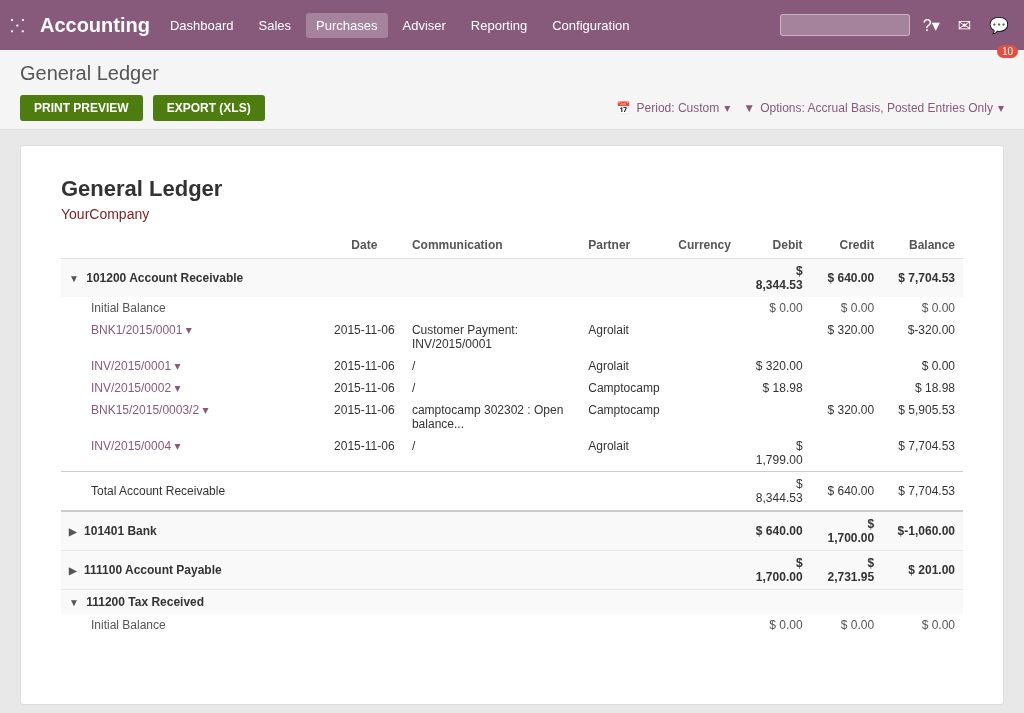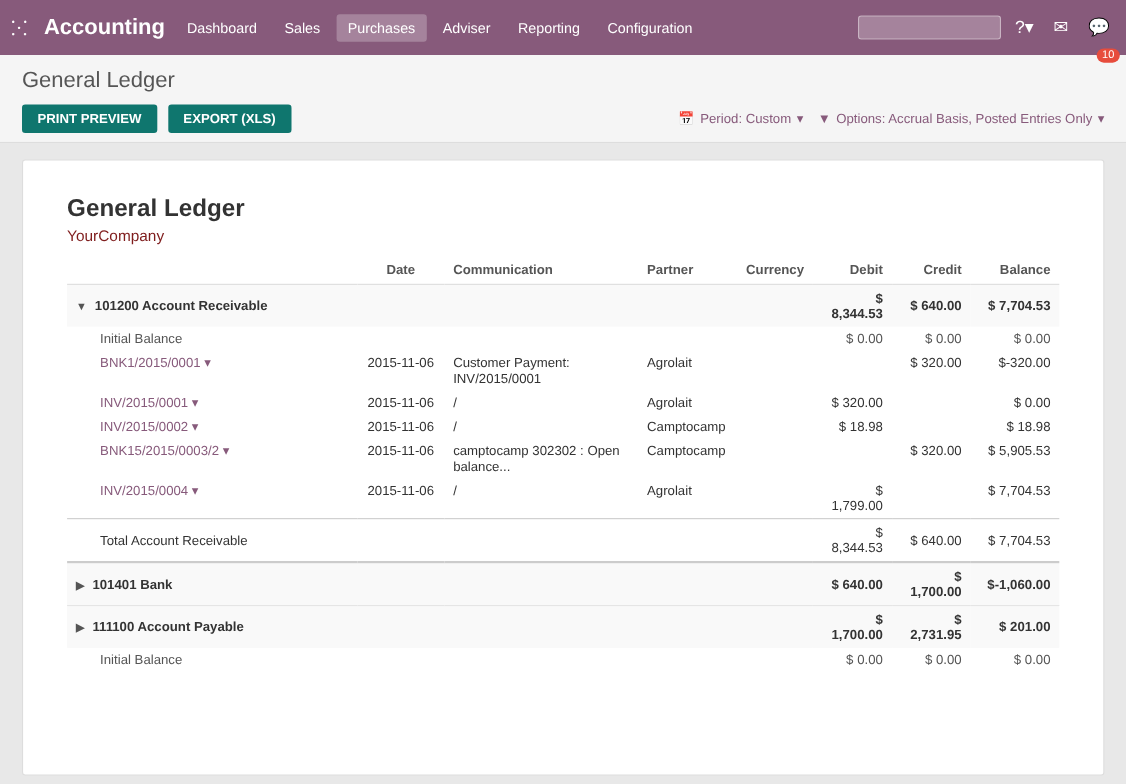--- a/index.html
+++ b/index.html
@@ -85,21 +85,21 @@
       color: #555;
       font-weight: normal;
       margin-bottom: 10px;
     }
     .toolbar {
       display: flex;
       align-items: center;
       gap: 10px;
     }
     .btn-teal {
-      background: #0f766e;
+      background: #4d7c0f;
       color: white;
       border: none;
       padding: 6px 14px;
       border-radius: 3px;
       font-size: 12px;
       cursor: pointer;
       font-weight: bold;
     }
     .toolbar-right {
       margin-left: auto;
@@ -364,20 +364,29 @@
           </tr>
           <tr class="account-row">
             <td colspan="5">
     <span class="expand-icon">▶</span>
     111100 Account Payable
   </td>
             <td class="amount">$ 1,700.00</td>
             <td class="amount">$ 2,731.95</td>
             <td class="amount">$ 201.00</td>
           </tr>
+          <tr class="account-row">
+            <td colspan="5">
+    <span class="expand-icon">▼</span>
+    111200 Tax Received
+  </td>
+            <td class="amount"></td>
+            <td class="amount"></td>
+            <td class="amount"></td>
+          </tr>
           <tr class="init-row">
           <td class="label-indent" colspan="5">Initial Balance</td>
           <td class="amount">$ 0.00</td>
           <td class="amount">$ 0.00</td>
           <td class="amount">$ 0.00</td>
         </tr>
         </tbody>
     </table>
   </div>
 </div>

